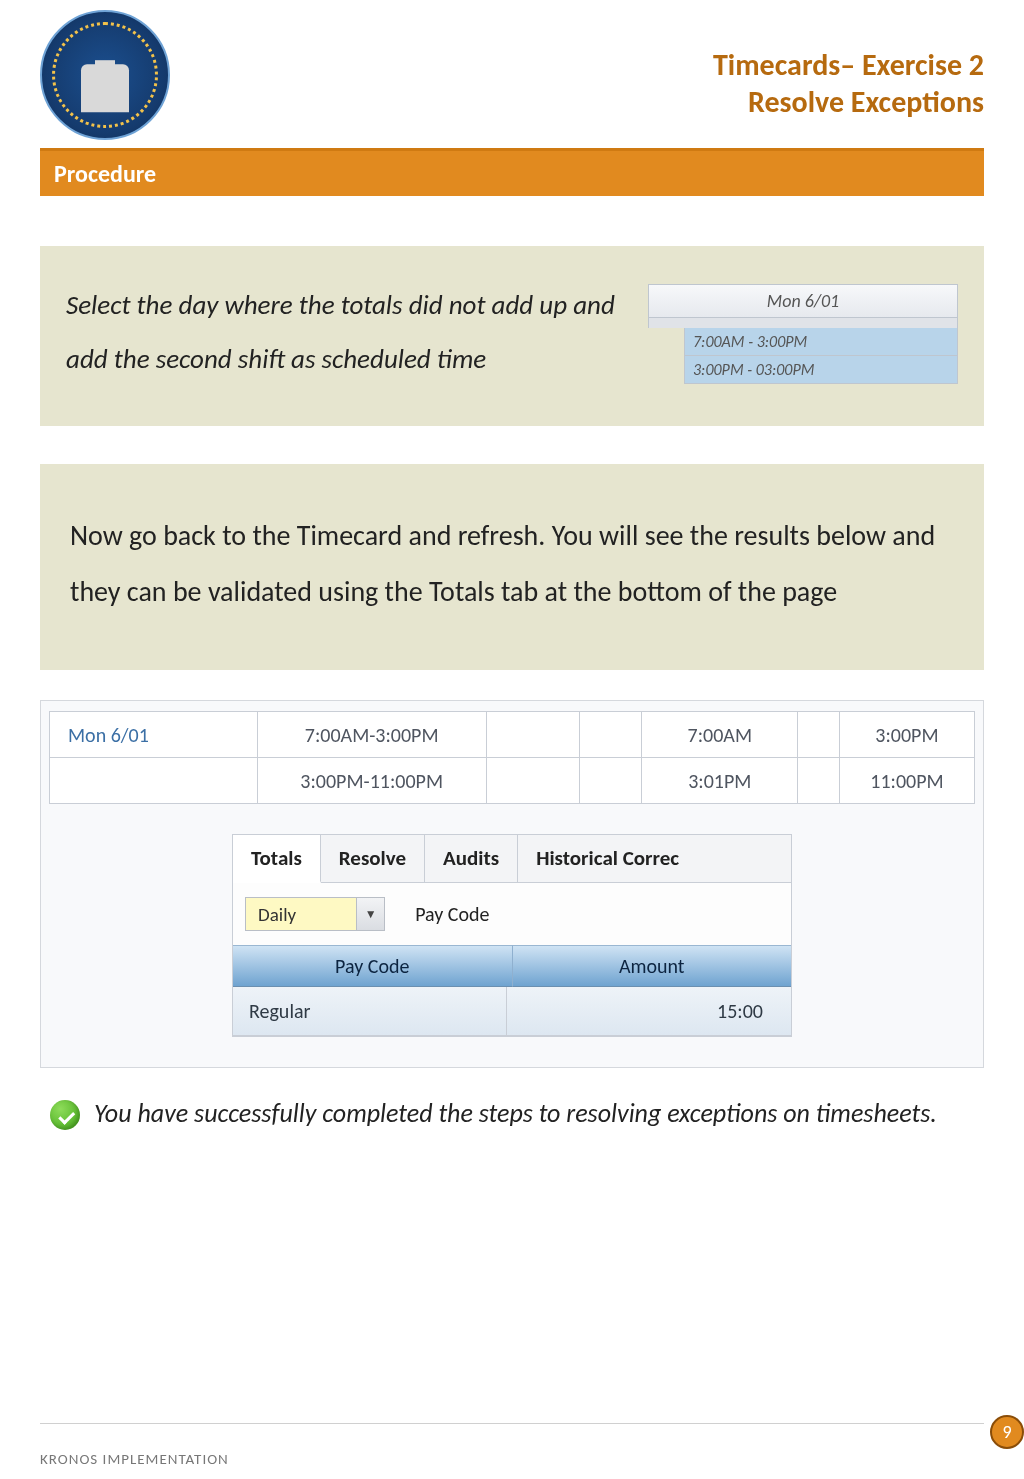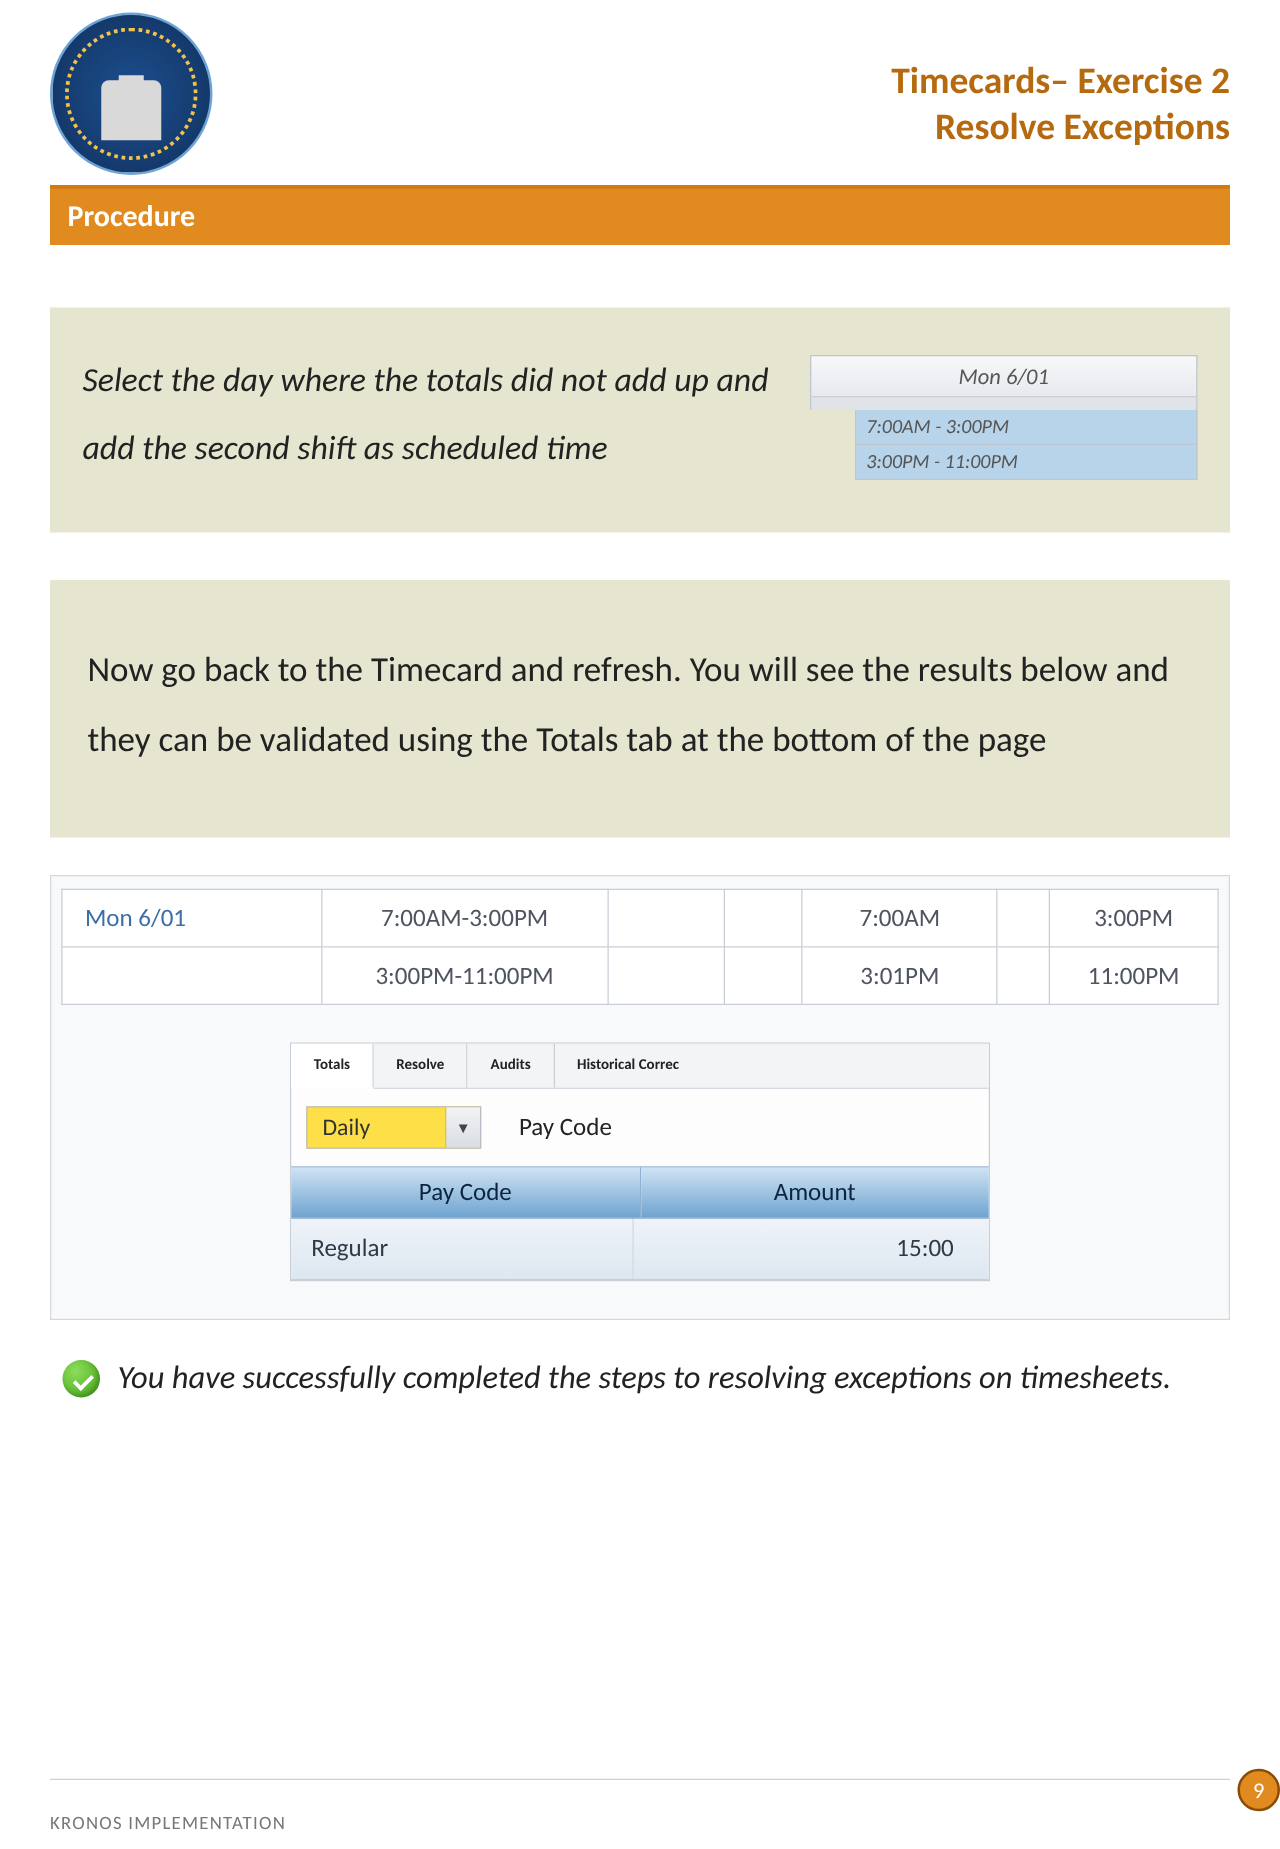--- a/index.html
+++ b/index.html
@@ -150,21 +150,21 @@
     width: 560px;
     border: 1px solid #c9ced6;
     background: #fdfdfd;
   }
   .tabs {
     display: flex;
     border-bottom: 1px solid #c9ced6;
   }
   .tab {
     padding: 10px 18px;
-    font-size: 12px;
+    font-size: 21px;
     color: #222;
     border-right: 1px solid #c9ced6;
     background: #f3f4f6;
     font-weight: 600;
   }
   .tab.active {
     background: #fff;
     border-bottom: 2px solid #fff;
     margin-bottom: -1px;
   }
@@ -173,21 +173,21 @@
     display: flex;
     padding: 14px 12px;
     align-items: center;
     gap: 0;
   }
   .dropdown {
     display: flex;
     align-items: center;
     border: 1px solid #b9bec6;
     height: 34px;
-    background: #fde047;
+    background: #fef9c3;
   }
   .dropdown .dd-label {
     padding: 0 60px 0 12px;
     font-size: 19px;
     color: #333;
   }
   .dropdown .dd-btn {
     width: 28px;
     height: 100%;
     background: linear-gradient(#f2f3f5, #dadde2);
@@ -310,21 +310,21 @@
   <div class="procedure-bar">
     <span>Procedure</span>
   </div>
 
   <div class="step-box">
     <div class="step-text">Select the day where the totals did not add up and add the second shift as scheduled time</div>
     <div class="mini-sched">
       <div class="hdr">Mon 6/01</div>
       <div class="spacer"></div>
       <div class="row">7:00AM - 3:00PM</div>
-      <div class="row">3:00PM - 11:00PM</div>
+      <div class="row">3:00PM - 03:00PM</div>
     </div>
   </div>
 
   <div class="step-box2">
     <div class="txt">Now go back to the Timecard and refresh. You will see the results below and they can be validated using the Totals tab at the bottom of the page</div>
   </div>
 
   <div class="tc-wrap">
     <table class="tc-table">
       <tbody>

